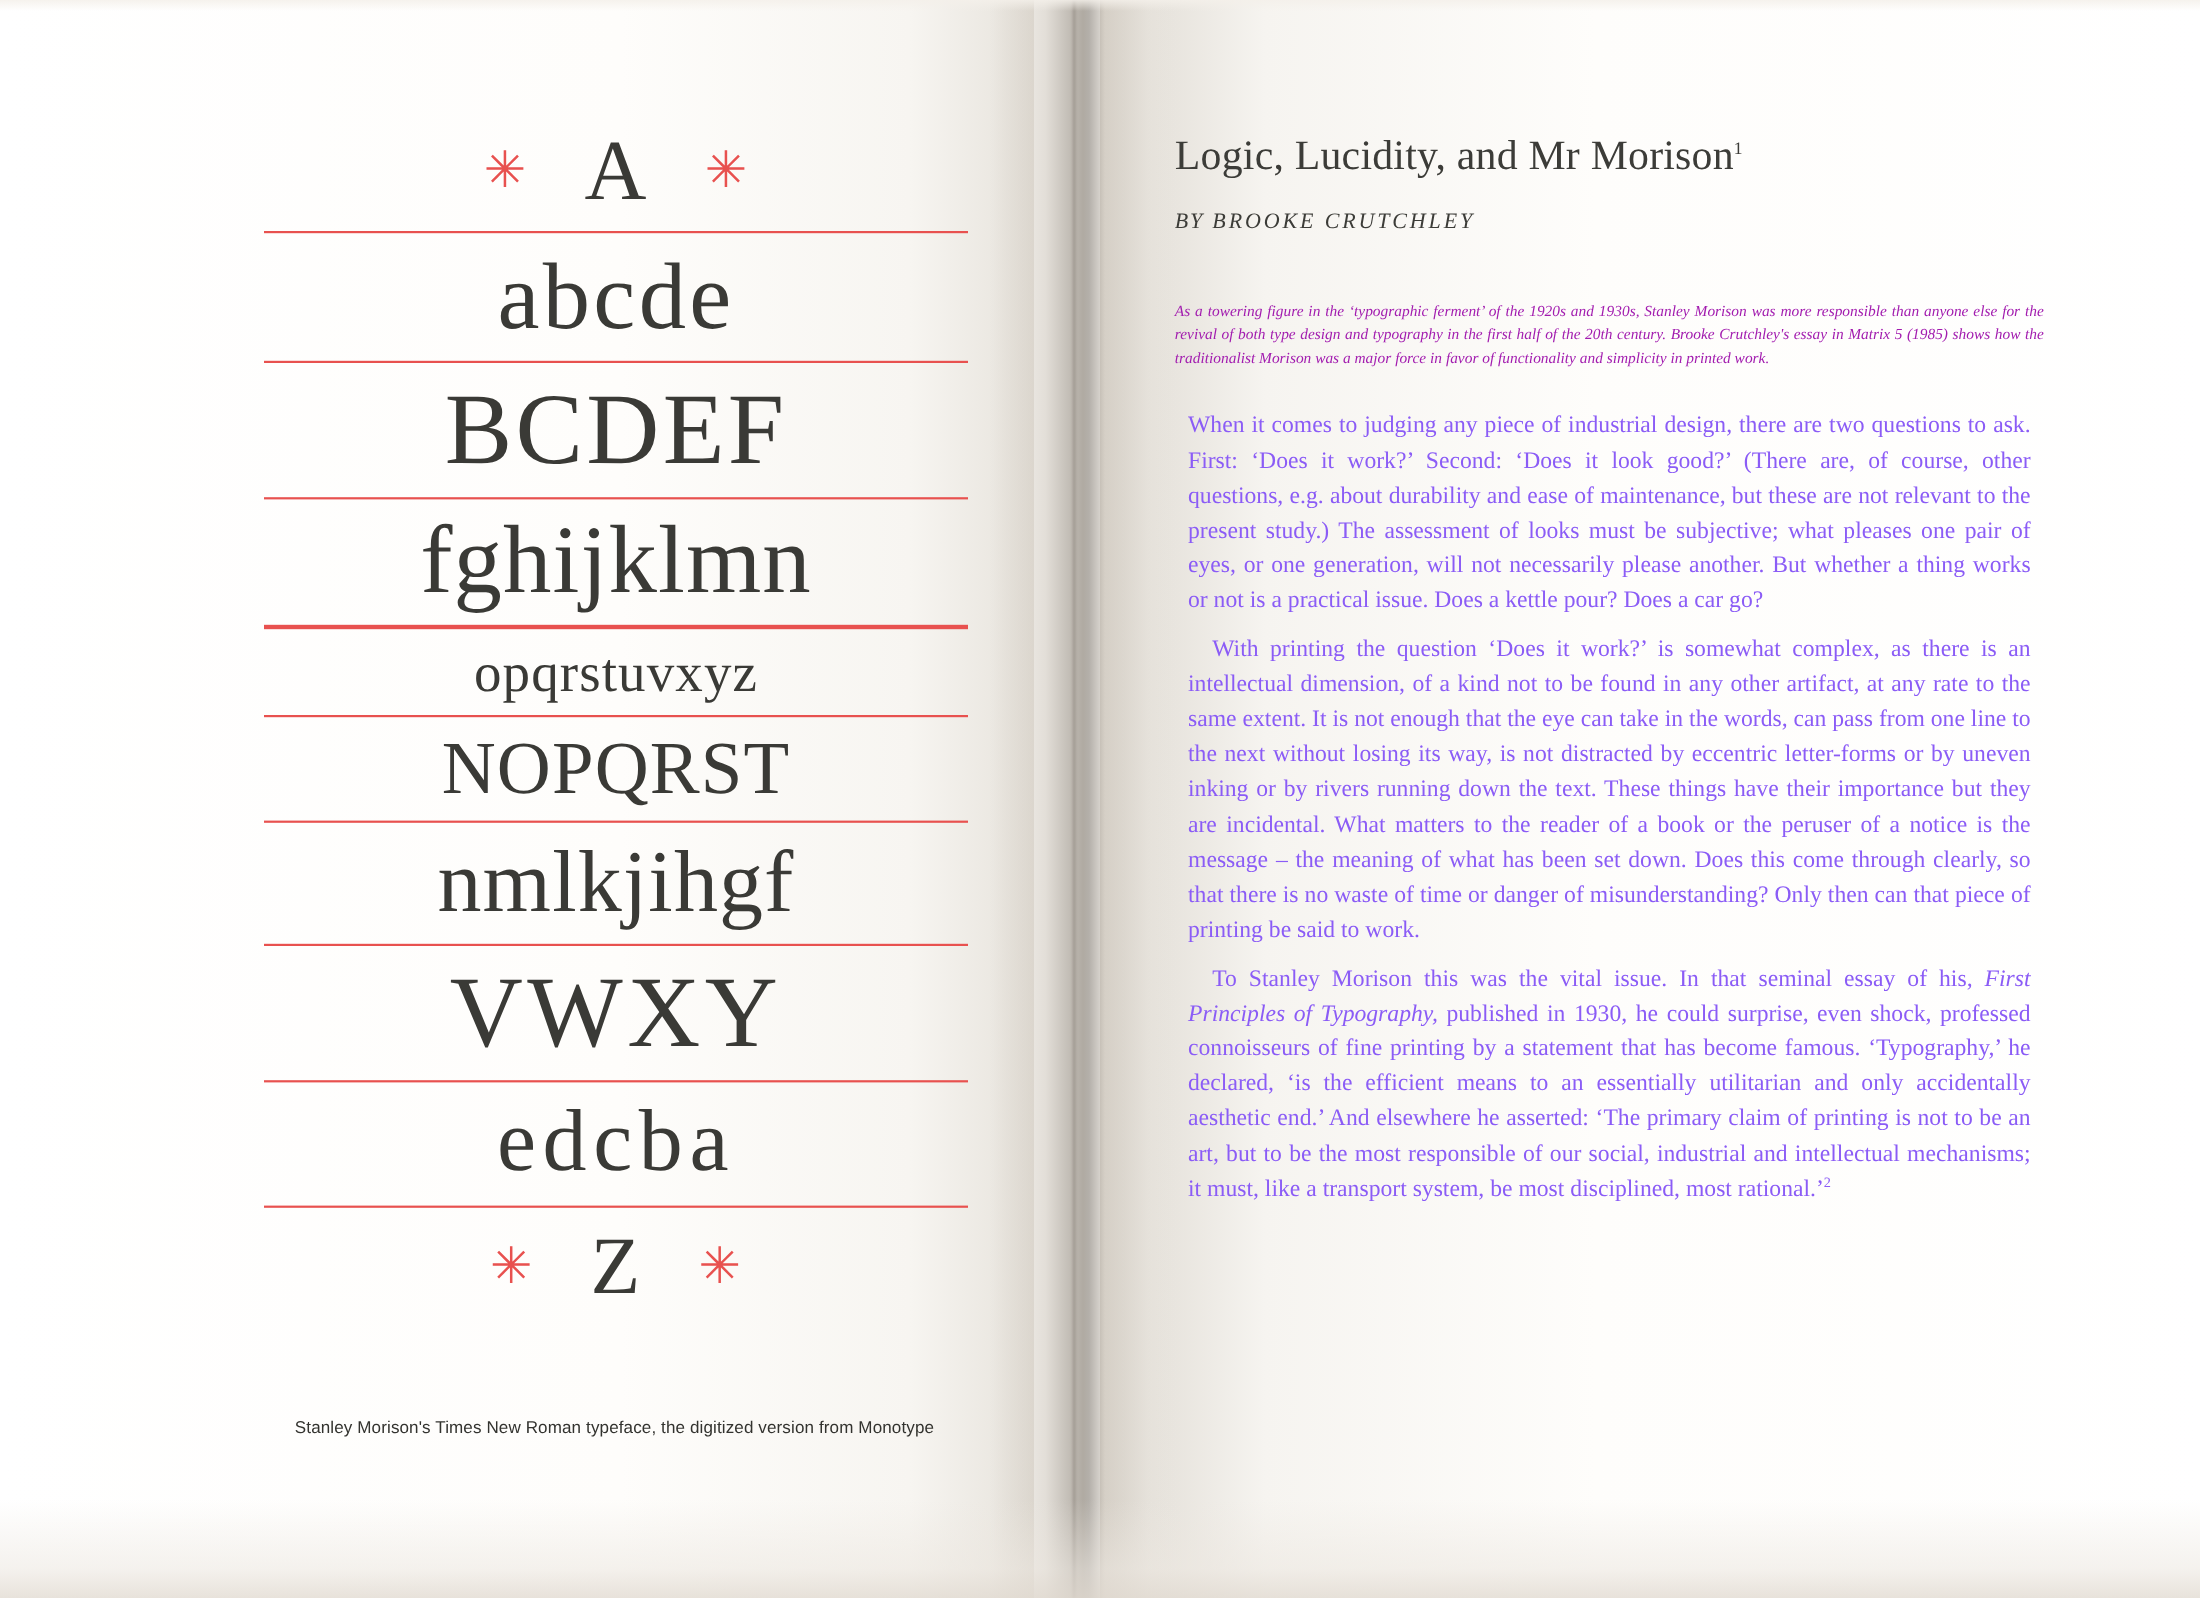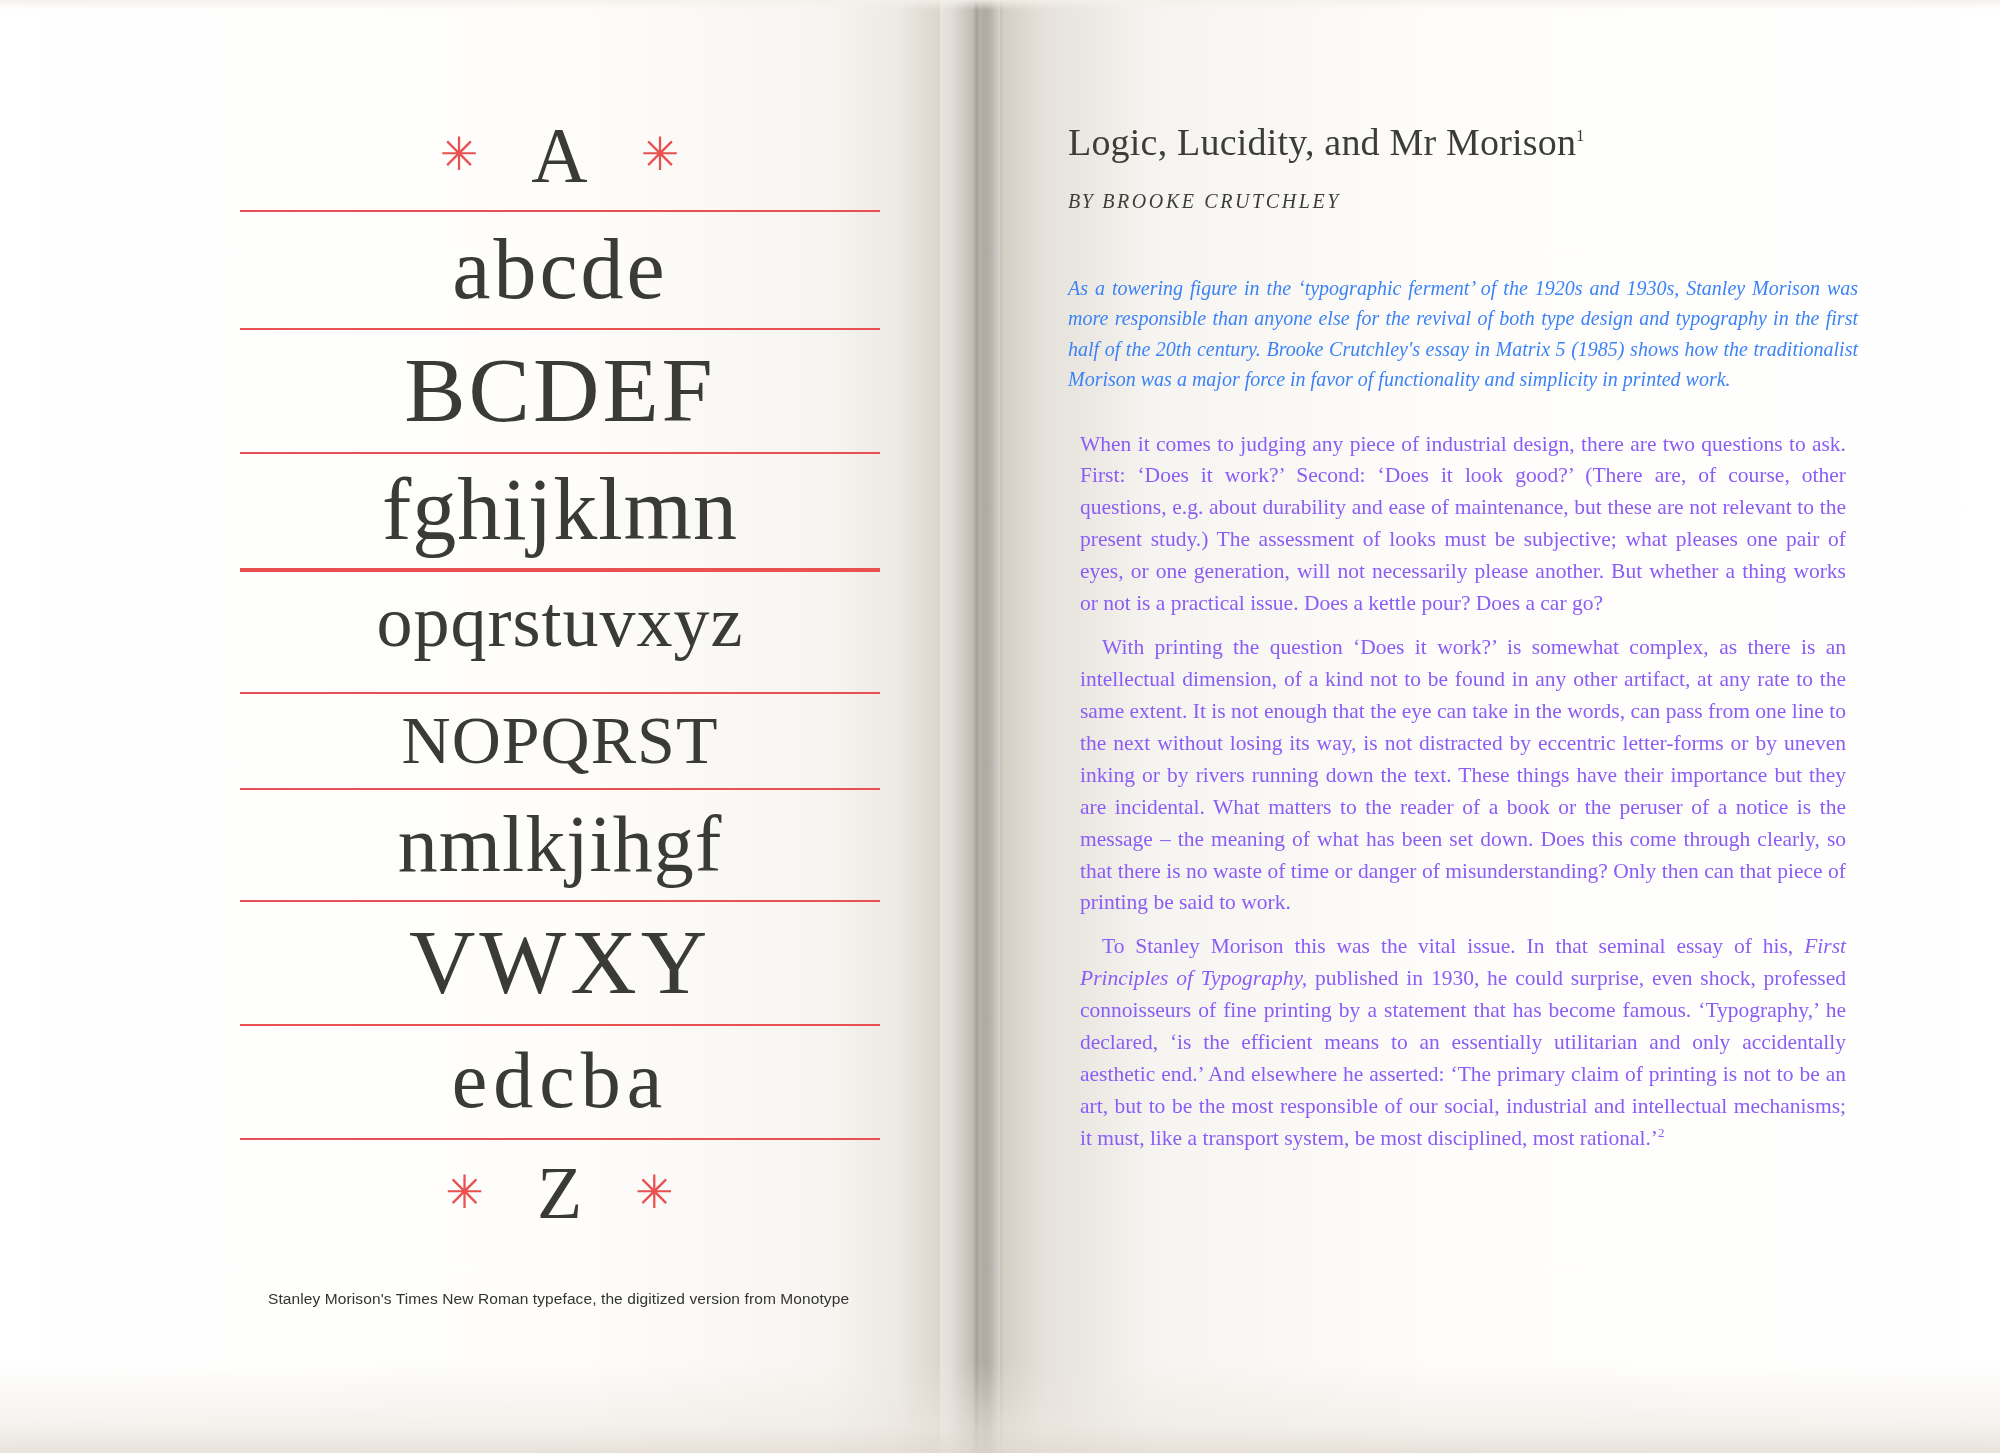--- a/index.html
+++ b/index.html
@@ -88,21 +88,21 @@
     height: 2px;
     background: #e8514f;
     width: 100%;
     margin: 0 auto;
   }
   .row-a     { font-size: 78px; letter-spacing: 1px; padding: 6px 0 16px; }
   .row-abcde { font-size: 86px; letter-spacing: 3px; padding: 14px 0 16px; }
   .row-bcdef { font-size: 92px; letter-spacing: 3px; padding: 14px 0 16px; }
   .row-fgh   { font-size: 88px; letter-spacing: 1px; padding: 12px 0 14px; }
   .row-ghijklm{font-size: 90px; letter-spacing: 1px; padding: 12px 0 14px; }
-  .row-opq   { font-size: 72px; letter-spacing: 1px; padding: 14px 0 34px; }
+  .row-opq   { font-size: 50px; letter-spacing: 1px; padding: 14px 0 14px; }
   .row-nopqrst{font-size: 68px; letter-spacing: 1px; padding: 12px 0 14px; }
   .row-nmlk  { font-size: 80px; letter-spacing: 1px; padding: 14px 0 16px; }
   .row-vwxy  { font-size: 92px; letter-spacing: 4px; padding: 14px 0 16px; }
   .row-edcba { font-size: 80px; letter-spacing: 6px; padding: 14px 0 18px; }
   .row-z     { font-size: 74px; letter-spacing: 1px; padding: 16px 0 0; }
 
   .ast-row {
     display: flex;
     align-items: center;
     justify-content: center;
@@ -152,23 +152,23 @@
     font-size: 20px;
     letter-spacing: 2.6px;
     color: #3c3c38;
     margin: 0 0 60px 0;
     font-style: italic;
   }
   .byline .by { letter-spacing: 1.6px; }
 
   .standfirst {
     font-style: italic;
-    font-size: 20px;
+    font-size: 14px;
     line-height: 1.52;
-    color: #3b82f6;
+    color: #a21caf;
     margin: 0 0 34px 0;
     text-align: justify;
   }
   .body-p {
     font-size: 21.5px;
     line-height: 1.485;
     color: #8b5cf6;
     margin: 12px;
     text-align: justify;
     text-indent: 0;

